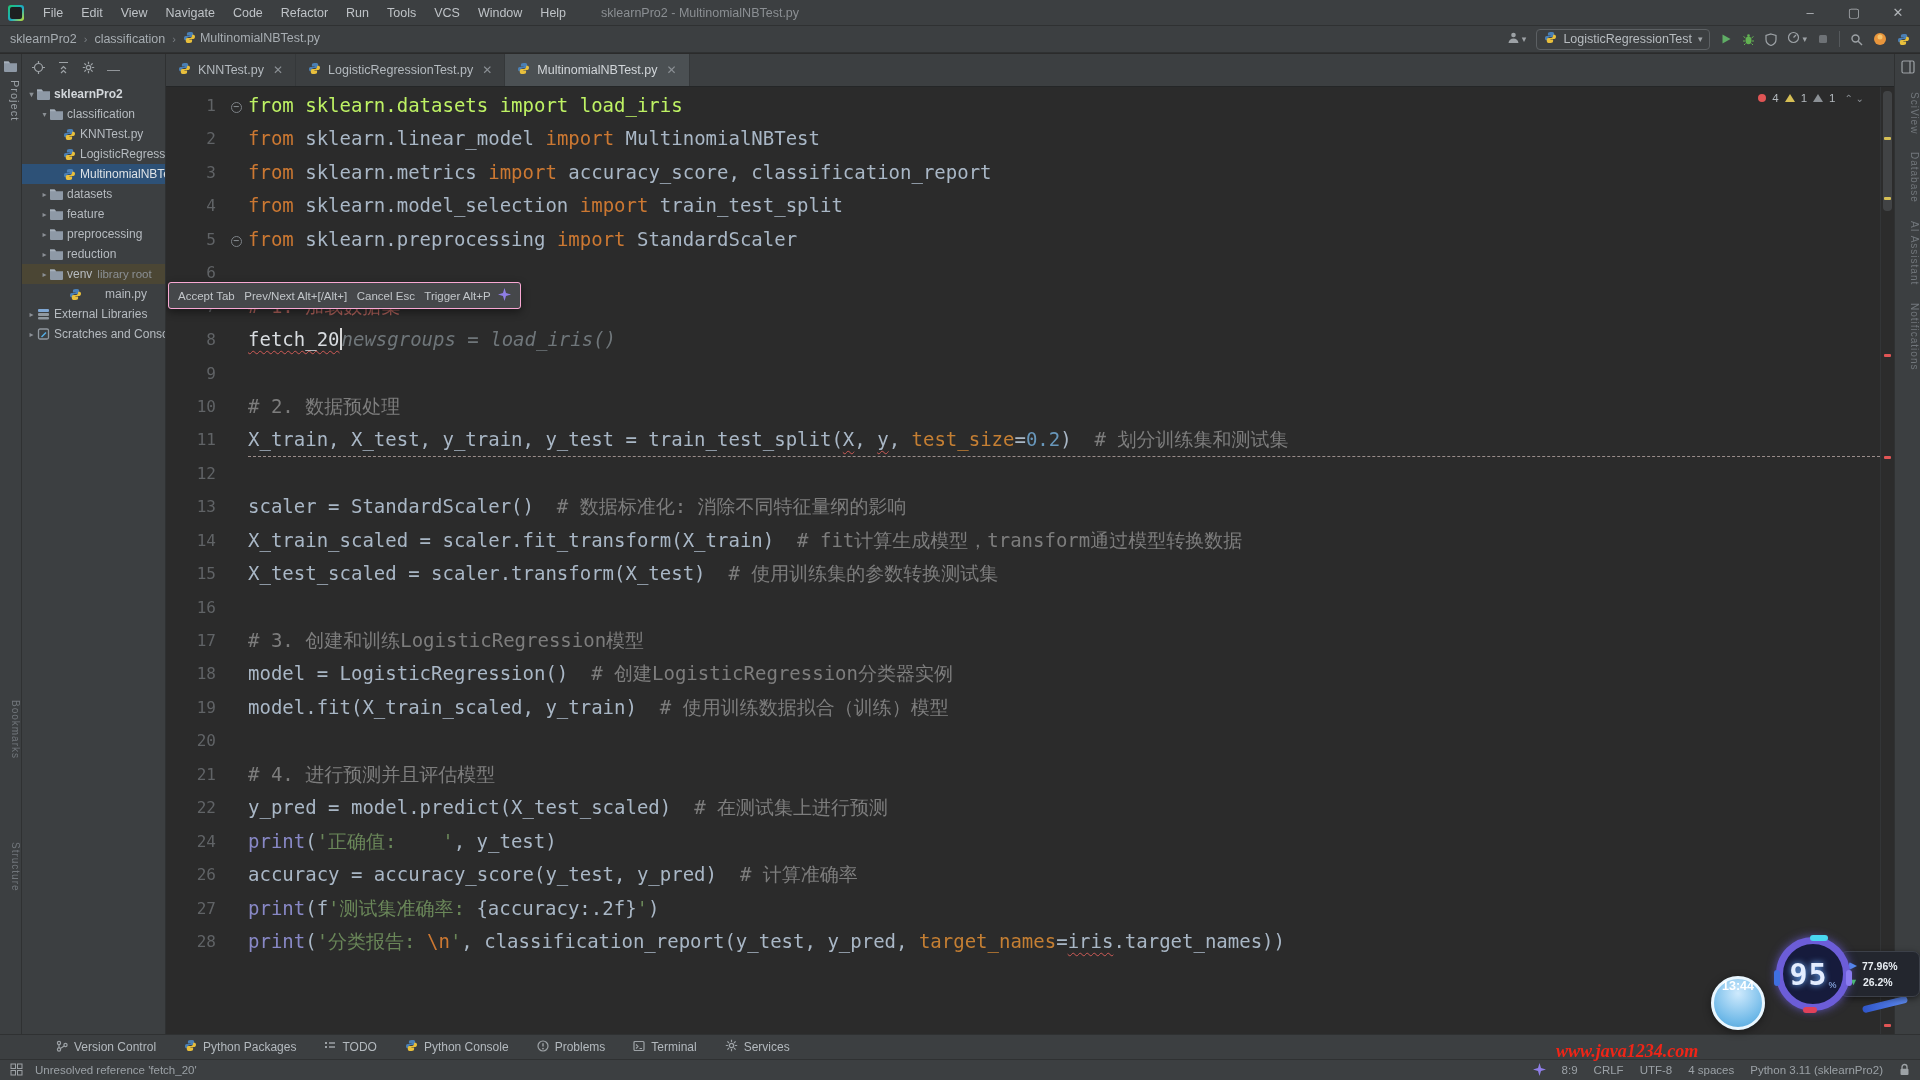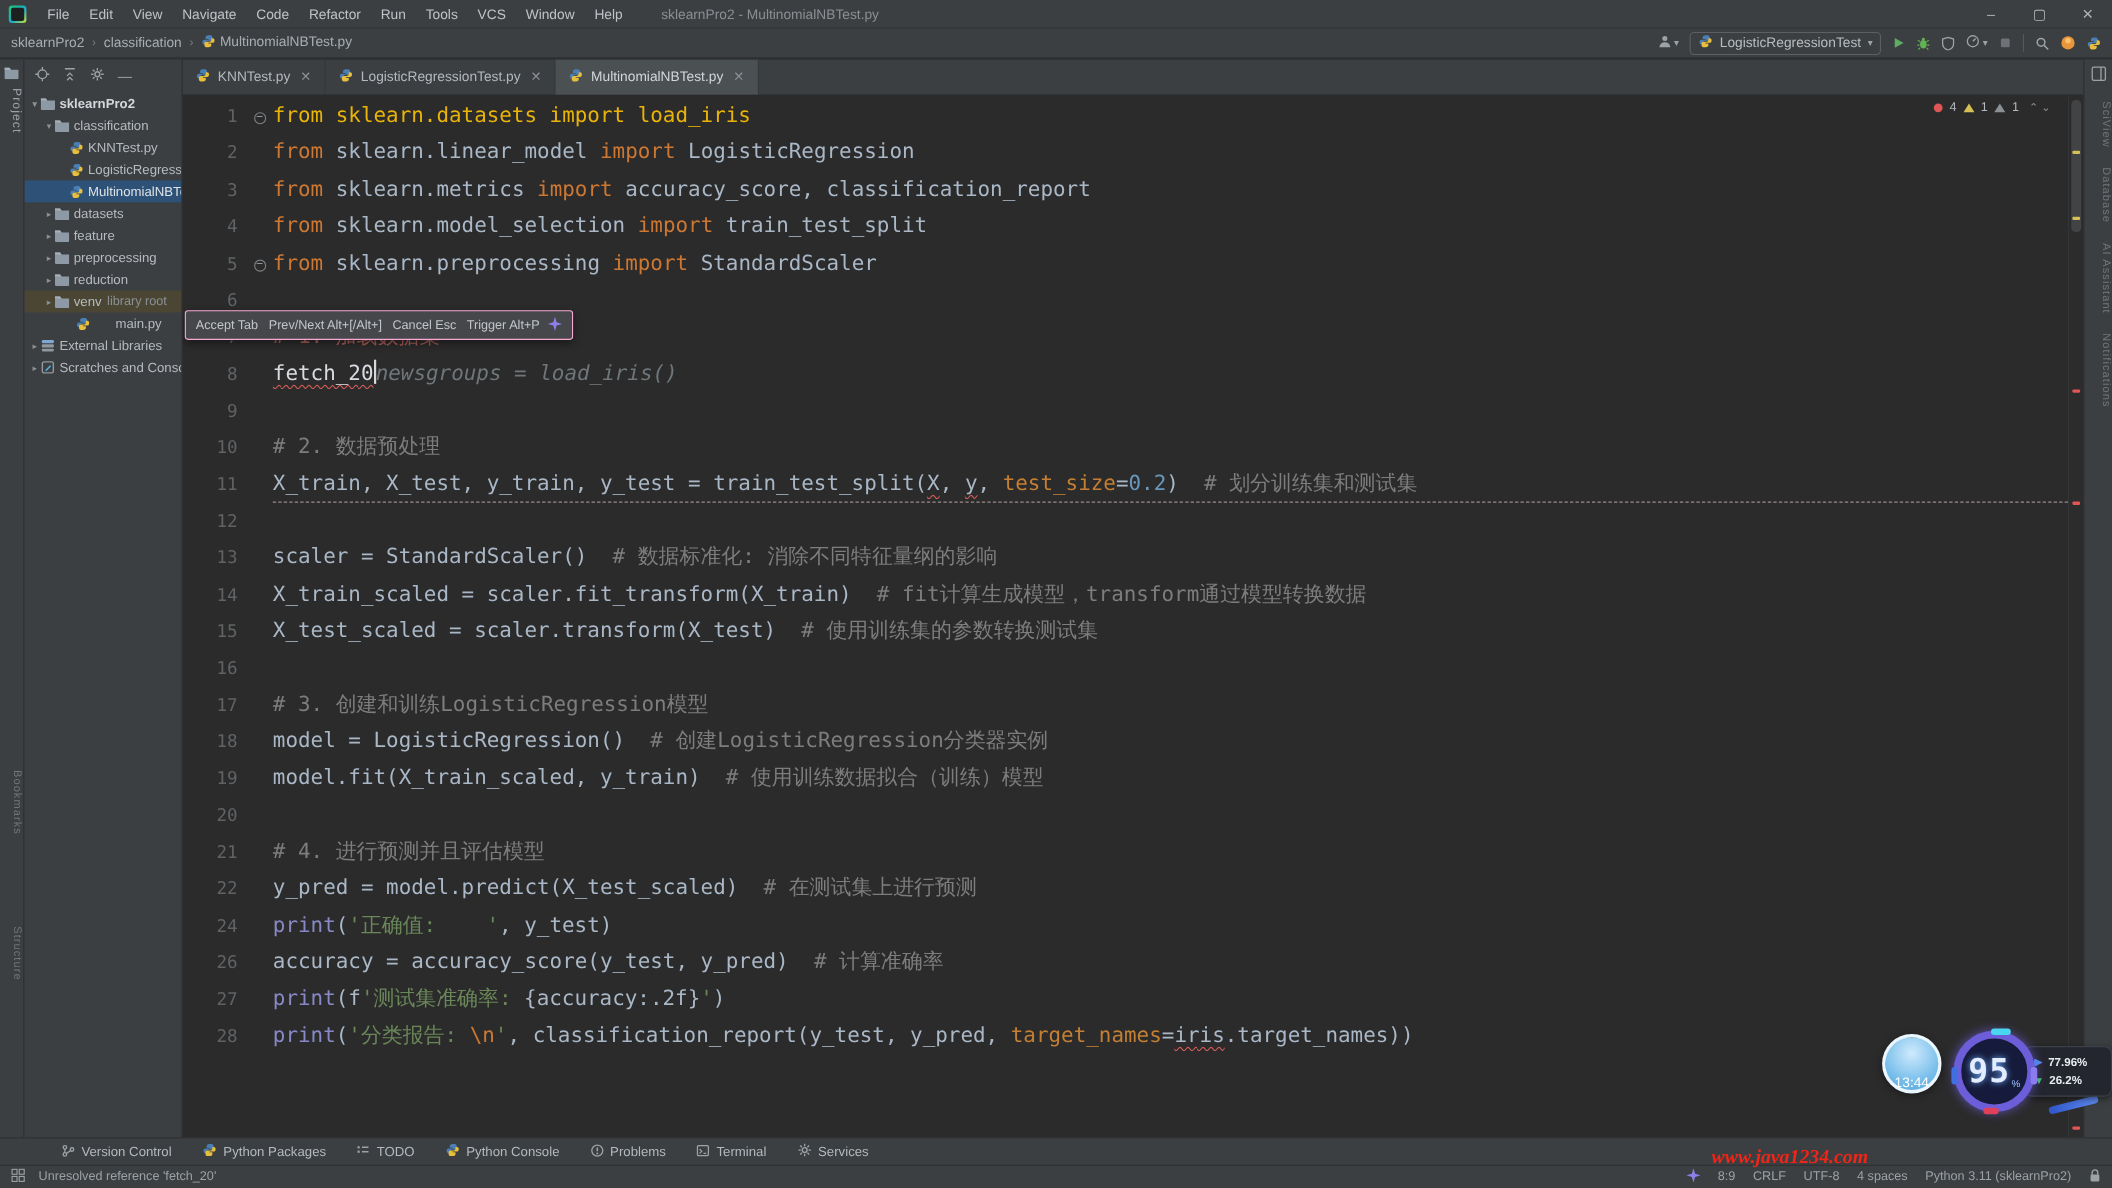--- a/index.html
+++ b/index.html
@@ -59,21 +59,21 @@
   .code-area{position:absolute;top:33px;left:0;right:14px;bottom:0;font-family:"DejaVu Sans Mono","Liberation Mono",monospace;font-size:19px;line-height:33.45px;padding-top:2px;overflow:hidden}
   .line{display:flex;height:33.45px;white-space:pre}
   .ln{width:58px;flex:none;text-align:right;color:#606366;font-size:16px;padding-right:8px}
   .foldcol{width:24px;flex:none;text-align:center;color:#7d8287}
   .foldmark{display:inline-block;width:11px;height:11px;border:1px solid #7d8287;border-radius:50%;line-height:8px;font-size:10px;vertical-align:2px;color:#9aa0a5}
   .code{flex:1;overflow:hidden}
   .tok{white-space:pre}
   .kw{color:#cc7832}.pl{color:#a9b7c6}.plb{color:#d8dce0}
   .cm{color:#7d7d7d}.cmr{color:#a85c56}
   .st{color:#6a8759}.esc{color:#cc7832}.num{color:#6897bb}
-  .pr{color:#c57f33}.bi{color:#8888c6}.un{color:#eab308}
+  .pr{color:#c57f33}.bi{color:#8888c6}.un{color:#bef264}
   .gh{color:#6f767a;font-style:italic}
   .sq{text-decoration:underline wavy #cf5b56 1px;text-underline-offset:4px}
   .stmt-u{border-bottom:1px dashed #9a8c8a}
   .caret{display:inline-block;width:2px;height:22px;background:#d8d8d8;vertical-align:-4px}
 
   .tooltip{position:absolute;left:2px;top:228px;height:27px;background:#45474a;border:1px solid #f9a8d4;border-radius:3px;display:flex;align-items:center;gap:7px;padding:0 9px;font-size:11.5px;color:#c2c6ca;white-space:pre;z-index:6;box-shadow:0 3px 8px rgba(0,0,0,.45)}
 
   .inspections{position:absolute;top:38px;right:30px;display:flex;align-items:center;gap:6px;font-size:11.5px;color:#b3b9be;z-index:4}
   .insp-dot{width:8px;height:8px;border-radius:50%;background:#e05555;display:inline-block}
   .insp-tri{width:0;height:0;border-left:5px solid transparent;border-right:5px solid transparent;border-bottom:8px solid #d6bf55;display:inline-block}
@@ -87,21 +87,21 @@
   
   .bottom-bar{position:absolute;left:0;right:0;bottom:21px;height:25px;background:#3c3f41;border-top:1px solid #2f3132;display:flex;align-items:center;gap:28px;padding-left:56px;font-size:12px;color:#b3b9be;z-index:5}
   .tool-item{display:inline-flex;align-items:center;gap:6px}
   .status-bar{position:absolute;left:0;right:0;bottom:0;height:21px;background:#3c3f41;border-top:1px solid #2f3132;display:flex;align-items:center;padding:0 10px;font-size:11.5px;color:#9ba1a6;z-index:5}
   .status-left{display:flex;align-items:center;gap:12px}
   .status-right{margin-left:auto;display:flex;align-items:center;gap:16px}
 
   .watermark{position:absolute;left:1556px;top:1041px;color:#f02517;font-family:"Liberation Serif",serif;font-weight:bold;font-style:italic;font-size:18px;z-index:30}
 
   
-  .clock-ball{position:absolute;left:1711px;top:940px;width:54px;height:54px;border-radius:50%;background:radial-gradient(circle at 50% 30%,#cfeafd,#6fb9e8 70%,#4d9fd6);border:3px solid #eaf7ff;z-index:40;display:flex;align-items:flex-end;justify-content:center;color:#fff;font-size:12.5px;font-weight:normal;box-shadow:0 2px 8px rgba(0,0,0,.4)}
+  .clock-ball{position:absolute;left:1711px;top:976px;width:54px;height:54px;border-radius:50%;background:radial-gradient(circle at 50% 30%,#cfeafd,#6fb9e8 70%,#4d9fd6);border:3px solid #eaf7ff;z-index:40;display:flex;align-items:flex-start;justify-content:center;color:#fff;font-size:12.5px;font-weight:bold;box-shadow:0 2px 8px rgba(0,0,0,.4)}
   .gauge{position:absolute;left:1776px;top:937px;width:74px;height:74px;border-radius:50%;background:#161b3c;border:7px solid #6c5dd8;z-index:41;display:flex;align-items:center;justify-content:center;box-shadow:0 0 10px rgba(108,93,216,.8)}
   .gauge .seg{position:absolute;border-radius:3px}
   .gauge-num{font-family:"DejaVu Sans Mono",monospace;font-size:30px;font-weight:bold;color:#e4edff;letter-spacing:1px;text-shadow:0 0 6px #6fb0ff}
   .gauge-unit{font-size:9px;color:#9fc3ff;margin-left:1px;align-self:flex-end;margin-bottom:14px}
   .gauge-panel{position:absolute;left:1840px;top:951px;width:80px;height:46px;background:#23262e;border:1px solid #3c4049;border-radius:7px;z-index:40;display:flex;flex-direction:column;justify-content:center;gap:4px;padding-left:8px;box-shadow:0 2px 6px rgba(0,0,0,.5)}
   .gp-row{display:flex;align-items:center;gap:5px;font-size:10.5px;color:#e8edf2;font-weight:bold}
   .fan-blue{width:0;height:0;border-top:4px solid transparent;border-bottom:4px solid transparent;border-left:8px solid #4f8df0;display:inline-block;border-radius:2px}
   .check-green{color:#47c26a;font-size:9px}
   .swoosh{position:absolute;left:1862px;top:1001px;width:46px;height:7px;background:linear-gradient(90deg,#2f55c9,#5f8cf2);border-radius:4px;transform:rotate(-14deg);z-index:39}
 </style>
@@ -383,21 +383,21 @@
               <path fill="#4a7fb5" d="M6.5 1c-2 0-2.6.9-2.6 2v1.4h2.7v.7H2.7C1.6 5.1 1 6 1 7.2c0 1.3.6 2.1 1.7 2.1h1.2V7.9c0-1 .9-1.9 2-1.9h2.7c.9 0 1.6-.8 1.6-1.7V3c0-1.1-.7-2-1.7-2z"></path>
               <path fill="#e8bf3c" d="M6.5 12c2 0 2.6-.9 2.6-2V8.6H6.4v-.7h3.9c1.1 0 1.7-.9 1.7-2.1 0-1.3-.6-2.1-1.7-2.1h-1.2v1.4c0 1-.9 1.9-2 1.9H4.4c-.9 0-1.6.8-1.6 1.7V10c0 1.1.7 2 1.7 2z"></path>
             </svg></span>
           <span>MultinomialNBTest.py</span>
           <span class="close">✕</span>
         </div>
       </div>
 
     <div class="code-area" id="code">
         <div class="line"><span class="ln">1</span><span class="foldcol"><span class="foldmark">−</span></span><span class="code"><span class="tok un">from sklearn.datasets import load_iris</span></span></div>
-        <div class="line"><span class="ln">2</span><span class="foldcol"></span><span class="code"><span class="tok kw">from</span><span class="tok pl"> sklearn.linear_model </span><span class="tok kw">import</span><span class="tok pl"> LogisticRegression</span></span></div>
+        <div class="line"><span class="ln">2</span><span class="foldcol"></span><span class="code"><span class="tok kw">from</span><span class="tok pl"> sklearn.linear_model </span><span class="tok kw">import</span><span class="tok pl"> MultinomialNBTest</span></span></div>
         <div class="line"><span class="ln">3</span><span class="foldcol"></span><span class="code"><span class="tok kw">from</span><span class="tok pl"> sklearn.metrics </span><span class="tok kw">import</span><span class="tok pl"> accuracy_score, classification_report</span></span></div>
         <div class="line"><span class="ln">4</span><span class="foldcol"></span><span class="code"><span class="tok kw">from</span><span class="tok pl"> sklearn.model_selection </span><span class="tok kw">import</span><span class="tok pl"> train_test_split</span></span></div>
         <div class="line"><span class="ln">5</span><span class="foldcol"><span class="foldmark">−</span></span><span class="code"><span class="tok kw">from</span><span class="tok pl"> sklearn.preprocessing </span><span class="tok kw">import</span><span class="tok pl"> StandardScaler</span></span></div>
         <div class="line"><span class="ln">6</span><span class="foldcol"></span><span class="code"></span></div>
         <div class="line"><span class="ln">7</span><span class="foldcol"></span><span class="code"><span class="tok cmr"># 1. 加载数据集</span></span></div>
         <div class="line"><span class="ln">8</span><span class="foldcol"></span><span class="code"><span class="tok plb sq">fetch_20</span><span class="caret"></span><span class="tok gh">newsgroups = load_iris()</span></span></div>
         <div class="line"><span class="ln">9</span><span class="foldcol"></span><span class="code"></span></div>
         <div class="line"><span class="ln">10</span><span class="foldcol"></span><span class="code"><span class="tok cm"># 2. 数据预处理</span></span></div>
         <div class="line"><span class="ln">11</span><span class="foldcol"></span><span class="code stmt-u"><span class="tok pl">X_train, X_test, y_train, y_test = train_test_split(</span><span class="tok pl sq">X</span><span class="tok pl">, </span><span class="tok pl sq">y</span><span class="tok pl">, </span><span class="tok pr">test_size</span><span class="tok pl">=</span><span class="tok num">0.2</span><span class="tok pl">)  </span><span class="tok cm"># 划分训练集和测试集</span></span></div>
         <div class="line"><span class="ln">12</span><span class="foldcol"></span><span class="code"></span></div>

